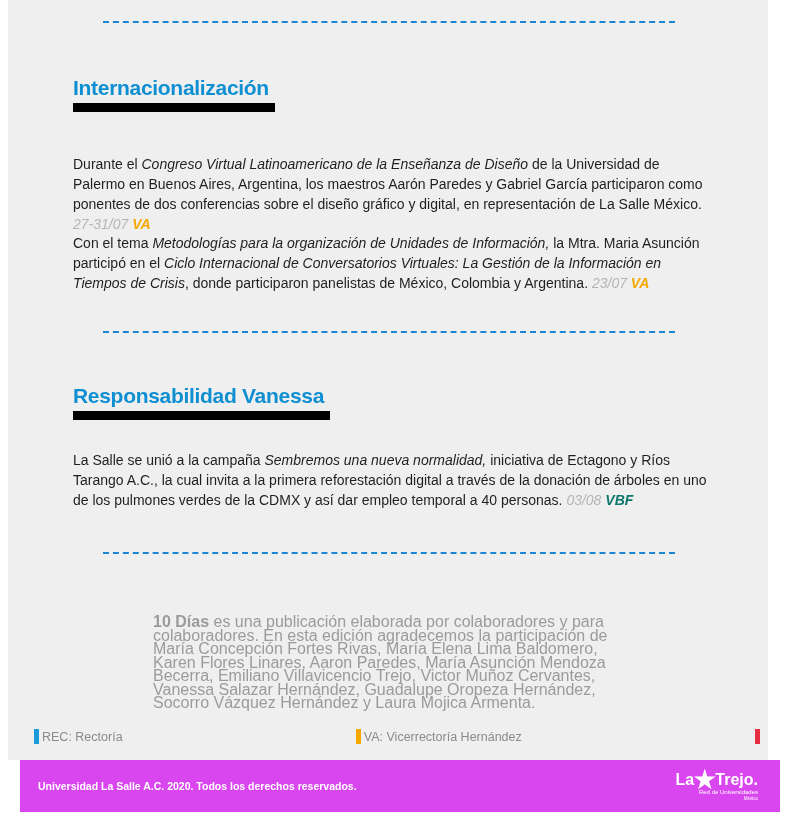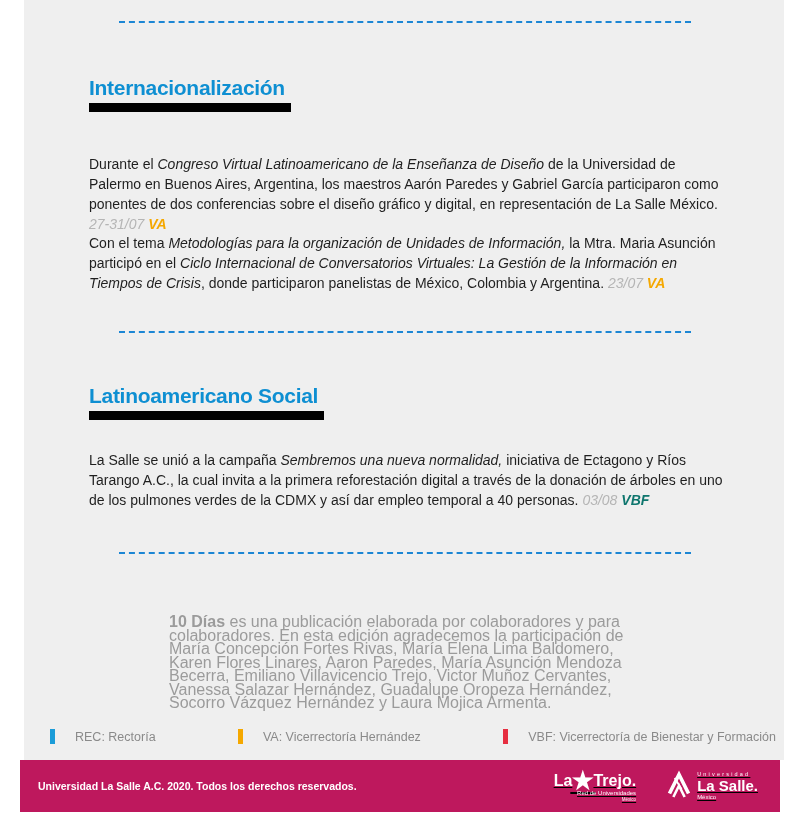--- a/index.html
+++ b/index.html
@@ -3,21 +3,21 @@
 <meta charset="utf-8">
 <style>
   html,body{margin:0;padding:0;}
   body{
     width:800px;height:832px;position:relative;
     background:#ffffff;
     font-family:"Liberation Sans", sans-serif;
     -webkit-font-smoothing:antialiased;
   }
   .card{
-    position:absolute;left:24px;top:0;width:760px;height:760px;
+    position:absolute;left:8px;top:0;width:760px;height:760px;
     background:#efefef;
   }
   .dashed-rule{
     position:absolute;left:95px;width:572px;height:0;
     border-top:2px dashed #1c86d4;
   }
   .rule-1{top:21px;}
   .rule-2{top:331px;}
   .rule-3{top:552px;}
 
@@ -47,32 +47,32 @@
 
   .credits{
     position:absolute;left:145px;top:599px;width:486px;
     font-size:16px;line-height:13.5px;color:#9b9b9b;text-align:left;
   }
 
   .legend{
     position:absolute;left:26px;top:729px;width:726px;
     display:flex;justify-content:space-between;align-items:center;
   }
-  .legend-item{display:flex;align-items:center;gap:20px;}
+  .legend-item{display:flex;align-items:center;gap:3px;}
   .legend-bar{width:5px;height:15px;flex:0 0 auto;}
   .legend-label{font-size:12.5px;color:#8a8a8a;white-space:nowrap;}
 
   .footer-bar{
     position:absolute;left:20px;top:760px;width:760px;height:52px;
-    background:#be185d;display:flex;align-items:center;
+    background:#d946ef;display:flex;align-items:center;
   }
   .copyright{
     font-size:10.5px;font-weight:bold;color:#fff;margin-left:18px;flex:1;
   }
-  .logos{display:flex;align-items:flex-end;gap:30px;margin-right:22px;text-decoration:underline;}
+  .logos{display:flex;align-items:flex-start;gap:30px;margin-right:22px;}
   .logo1{color:#fff;text-align:right;}
   .logo1-main{display:flex;align-items:center;font-weight:bold;font-size:16px;line-height:16px;}
   .logo1 .star{font-size:28px;line-height:16px;margin:0 -2px;font-weight:normal;}
   .logo1-sub{font-size:6px;line-height:7px;margin-top:1px;}
   .logo1-mx{font-size:4.5px;line-height:5px;}
   .logo2{display:flex;align-items:center;gap:5px;color:#fff;}
   .logo2-top{font-size:5.5px;letter-spacing:2.2px;line-height:7px;}
   .logo2-main{font-size:15px;font-weight:bold;line-height:16px;}
   .logo2-sub{font-size:6px;line-height:7px;}
 </style>
@@ -87,67 +87,52 @@
     <div class="section-title">Internacionalización</div>
     <div class="title-bar"></div>
   </div>
 
   <p class="para para-1"><span class="seg-normal">Durante el </span><span class="seg-italic">Congreso Virtual Latinoamericano de la Enseñanza de Diseño</span><span class="seg-normal"> de la Universidad de Palermo en Buenos Aires, Argentina, los maestros Aarón Paredes y Gabriel García participaron como ponentes de dos conferencias sobre el diseño gráfico y digital, en representación de La Salle México. </span><span class="seg-date">27-31/07</span><span class="seg-normal"> </span><span class="seg-tag-va">VA</span></p>
   <p class="para para-2"><span class="seg-normal">Con el tema </span><span class="seg-italic">Metodologías para la organización de Unidades de Información,</span><span class="seg-normal"> la Mtra. Maria Asunción participó en el </span><span class="seg-italic">Ciclo Internacional de Conversatorios Virtuales: La Gestión de la Información en Tiempos de Crisis</span><span class="seg-normal">, donde participaron panelistas de México, Colombia y Argentina. </span><span class="seg-date">23/07</span><span class="seg-normal"> </span><span class="seg-tag-va">VA</span></p>
 
   <div class="dashed-rule rule-2"></div>
 
   <div class="heading-wrap h2">
-    <div class="section-title">Latinoamericano Social</div>
+    <div class="section-title">Responsabilidad Vanessa</div>
     <div class="title-bar"></div>
   </div>
 
   <p class="para para-3"><span class="seg-normal">La Salle se unió a la campaña </span><span class="seg-italic">Sembremos una nueva normalidad,</span><span class="seg-normal"> iniciativa de Ectagono y Ríos Tarango A.C., la cual invita a la primera reforestación digital a través de la donación de árboles en uno de los pulmones verdes de la CDMX y así dar empleo temporal a 40 personas. </span><span class="seg-date">03/08</span><span class="seg-normal"> </span><span class="seg-tag-vbf">VBF</span></p>
 
   <div class="dashed-rule rule-3"></div>
 
   <p class="credits"><span class="seg-bold">10 Días</span><span class="seg-normal"> es una publicación elaborada por colaboradores y para colaboradores. En esta edición agradecemos la participación de María Concepción Fortes Rivas, María Elena Lima Baldomero, Karen Flores Linares, Aaron Paredes, María Asunción Mendoza Becerra, Emiliano Villavicencio Trejo, Victor Muñoz Cervantes, Vanessa Salazar Hernández, Guadalupe Oropeza Hernández, Socorro Vázquez Hernández y Laura Mojica Armenta.</span></p>
 
   <div class="legend">
     <div class="legend-item">
       <span class="legend-bar" style="background: rgb(27, 156, 216);"></span>
       <span class="legend-label">REC: Rectoría</span>
     </div>
     <div class="legend-item">
       <span class="legend-bar" style="background: rgb(245, 168, 0);"></span>
       <span class="legend-label">VA: Vicerrectoría Hernández</span>
     </div>
     <div class="legend-item">
       <span class="legend-bar" style="background: rgb(230, 46, 64);"></span>
-      <span class="legend-label">VBF: Vicerrectoría de Bienestar y Formación</span>
     </div>
   </div>
 
 </div>
 
 <div class="footer-bar">
   <div class="copyright">Universidad La Salle A.C. 2020. Todos los derechos reservados.</div>
   <div class="logos">
     <div class="logo1">
       <div class="logo1-main">
         <span>La</span>
           <span class="star">★</span>
           <span>Trejo.</span>
       </div>
       <div class="logo1-sub">Red de Universidades</div>
       <div class="logo1-mx">México</div>
     </div>
-    <div class="logo2">
-      <span>
-        <svg width="26" height="28" viewBox="0 0 30 32" xmlns="http://www.w3.org/2000/svg">
-          <path d="M4 27 L15 5 L26 27" stroke="#ffffff" stroke-width="4.2" fill="none"></path>
-          <path d="M8.5 31 L15 18 L21.5 31" stroke="#ffffff" stroke-width="3" fill="none"></path>
-          <path d="M10 9 L18 22" stroke="#ffffff" stroke-width="2.2" fill="none"></path>
-        </svg>
-      </span>
-      <div class="logo2-text">
-        <div class="logo2-top">Universidad</div>
-        <div class="logo2-main">La Salle.</div>
-        <div class="logo2-sub">México</div>
-      </div>
-    </div>
   </div>
 </div>
 
 </body></html>

